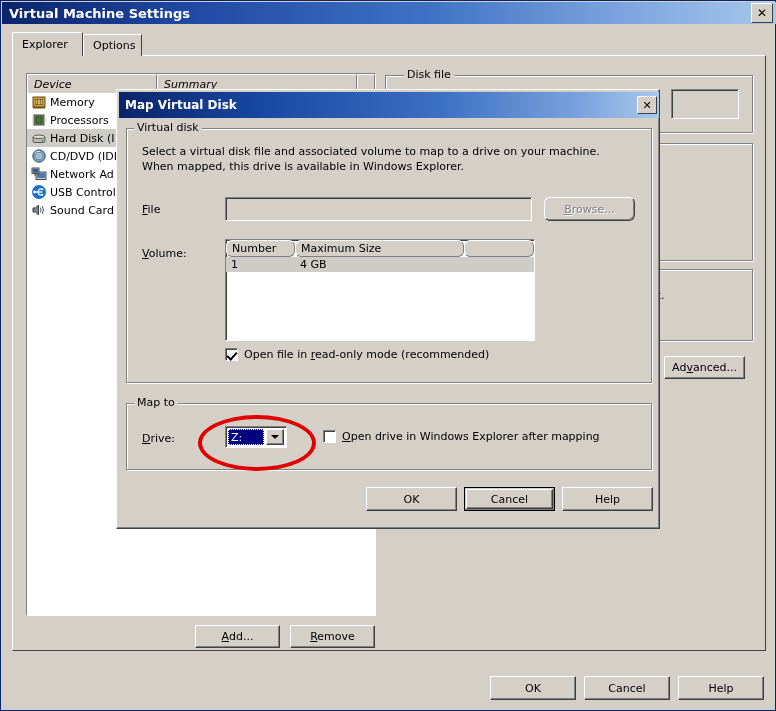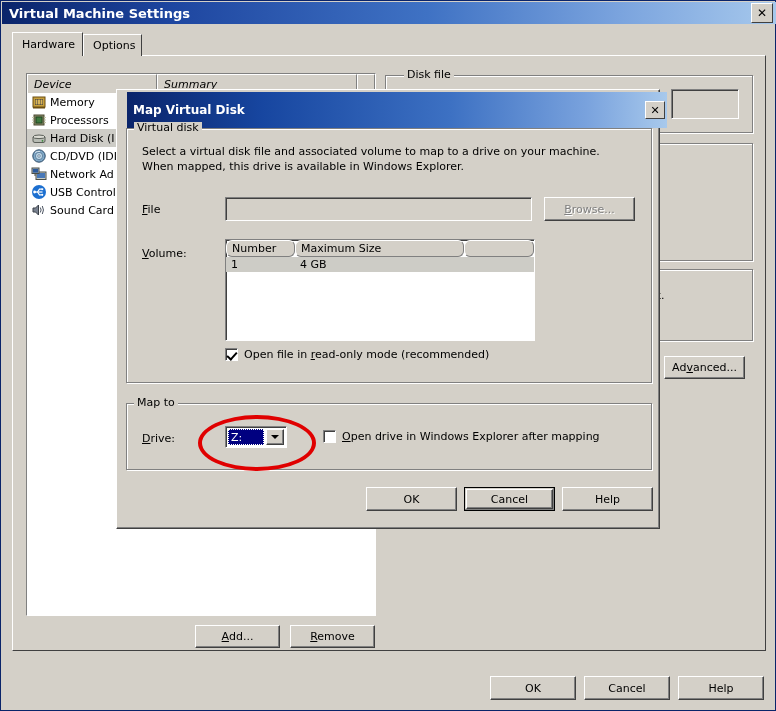--- a/index.html
+++ b/index.html
@@ -113,35 +113,35 @@
     cursor:default; user-select:none;
   }
   .btn.default { border:1px solid #000; }
   .btn.default .btn-in {
     position:absolute; inset:1px; box-sizing:border-box;
     border-top:1px solid #fff; border-left:1px solid #fff;
     border-right:1px solid #404040; border-bottom:1px solid #404040;
     box-shadow: inset -1px -1px 0 #808080;
     pointer-events:none;
   }
-  .btn.disabled { color:#808080; text-shadow:1px 1px 0 #fff; }
+  .btn.disabled { color:#808080; text-shadow:1px 1px 0 #fff;border-radius:6px; }
   .btn span { position:relative; z-index:1; }
   .u { text-decoration:underline; }
 
   
   .dialog {
     position:absolute; left:116px; top:89px; width:544px; height:440px;
     background:#d4d0c8; box-sizing:border-box;
     border-top:1px solid #fff; border-left:1px solid #fff;
     border-right:1px solid #404040; border-bottom:1px solid #404040;
     box-shadow: inset -1px -1px 0 #808080, inset 1px 1px 0 #d4d0c8;
     z-index:50;
   }
   .dlg-titlebar {
-    position:absolute; left:10px; top:2px; width:540px; height:36px;
+    position:absolute; left:2px; top:2px; width:540px; height:26px;
     background:linear-gradient(to right,#0a246a 0%,#1746a0 25%,#3d71c3 60%,#79a2dd 85%,#a8c9ec 100%);
     display:flex; align-items:center;
   }
   .dlg-title {
     color:#fff; font-weight:bold; font-size:12px; padding-left:6px; white-space:nowrap;
   }
   .dlg-closebtn {
     width:18px; height:16px; margin-right:2px;
     background:#d4d0c8;
     border-top:1px solid #fff; border-left:1px solid #fff;
@@ -241,21 +241,21 @@
   <div class="window">
 
     <div class="titlebar">
       <div class="titlebar-text">Virtual Machine Settings</div>
       <div class="spacer"></div>
       <div class="closebtn">✕</div>
     </div>
 
     <div class="tabstrip">
       <div class="tab active" style="left:0;width:71px;">
-        <span>Hardware</span>
+        <span>Explorer</span>
       </div>
       <div class="tab inactive" style="left:71px;width:59px;">
         <span>Options</span>
       </div>
     </div>
 
     <div class="tabbody"></div>
 
     <div class="devlist-outer">
       <div class="devlist-header">

